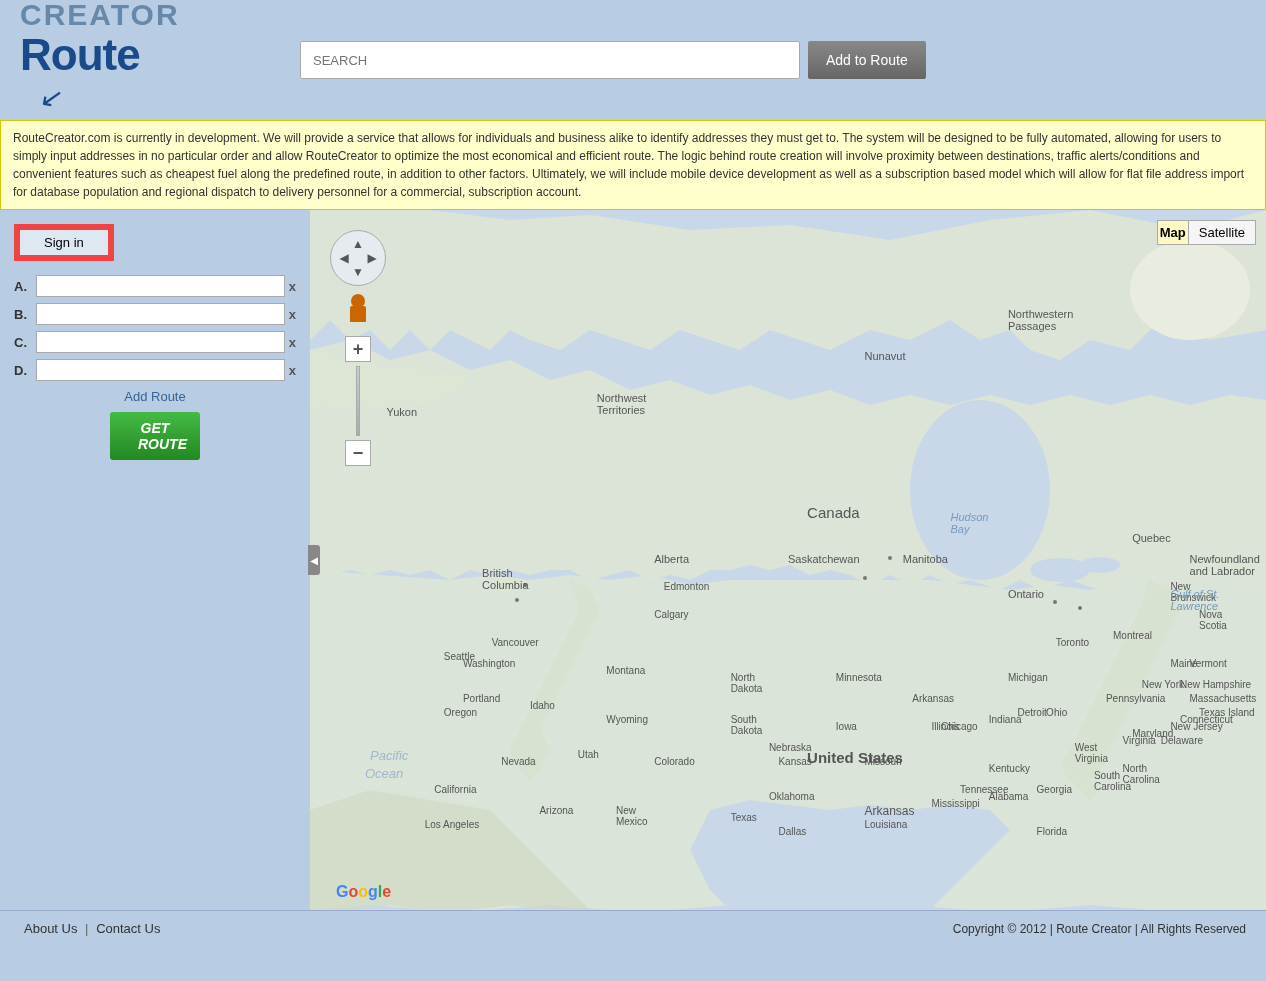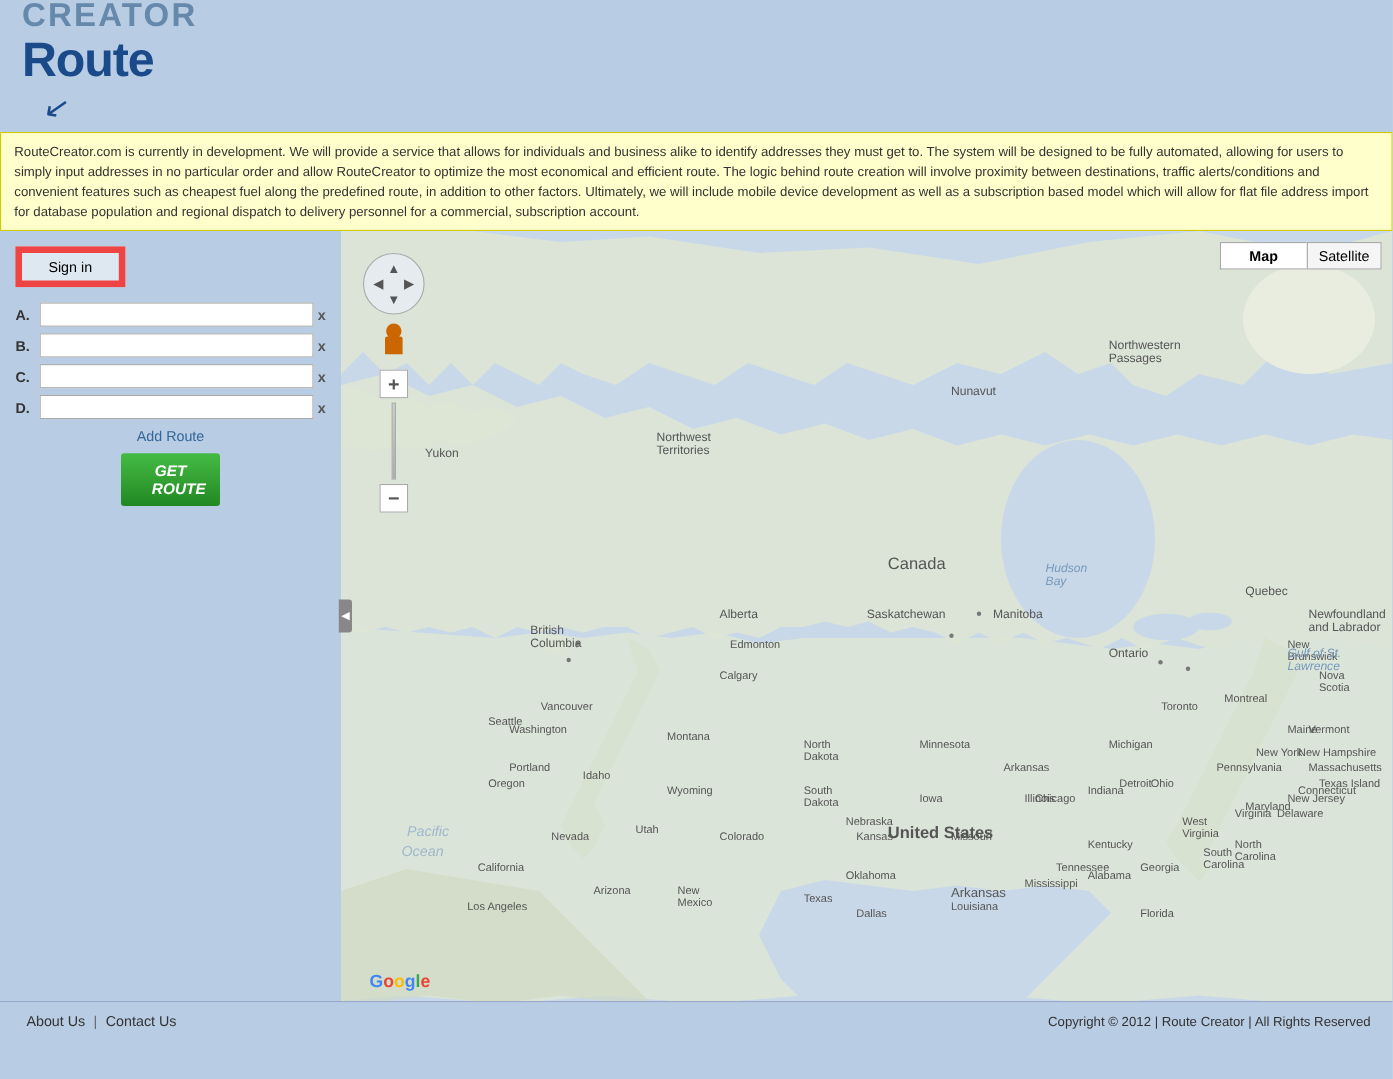--- a/index.html
+++ b/index.html
@@ -224,20 +224,24 @@
       <div style="display:flex; align-items:center; margin-top:-8px;">
         <span style="font-size:30px; font-weight:bold; color:#6688aa; font-family:Arial, sans-serif; letter-spacing:2px;">CREATOR</span>
       </div>
       <div style="display:flex; align-items:baseline;">
         <span style="font-size:44px; font-weight:bold; color:#1a4a8a; font-family:Arial Black, Arial, sans-serif; letter-spacing:-1px;">Route</span>
       </div>
       <div style="margin-top:4px; margin-left:20px;">
         <span style="font-size:28px; color:#1a4a8a; display:inline-block; transform: rotate(10deg);">↙</span>
       </div>
     </div>
+  </div>
+  <div id="search-area">
+    <input type="text" id="search-input" style="width: 500px; height: 38px; border: 1px solid rgb(170, 170, 170); padding: 0px 12px; font-size: 13px; color: rgb(153, 153, 153); background: white; border-radius: 2px;" placeholder="SEARCH">
+    <button id="add-to-route-btn" style="background:linear-gradient(to bottom,#888,#666); color:white; border:none; padding:8px 18px; height:38px; font-size:14px; cursor:pointer; border-radius:2px;">Add to Route</button>
   </div>
 </div>
 
 <div id="banner" style="background:#ffffcc; border-top:1px solid #cccc00; border-bottom:1px solid #cccc00; padding:8px 12px; font-size:12px; color:#333; line-height:1.5;">
   <span>RouteCreator.com is currently in development. We will provide a service that allows for individuals and business alike to identify addresses they must get to. The system will be designed to be fully automated, allowing for users to simply input addresses in no particular order and allow RouteCreator to optimize the most economical and efficient route. The logic behind route creation will involve proximity between destinations, traffic alerts/conditions and convenient features such as cheapest fuel along the predefined route, in addition to other factors. Ultimately, we will include mobile device development as well as a subscription based model which will allow for flat file address import for database population and regional dispatch to delivery personnel for a commercial, subscription account.</span>
 </div>
 
 <div id="main" style="display:flex; height:700px; position:relative;">
 
   <div id="sidebar" style="width:310px; background:#b8cce4; padding:14px 14px 14px 14px; position:relative; flex-shrink:0; z-index:2;">
@@ -439,21 +443,21 @@
       </div>
 
       <div style="width:26px; height:26px; background:white; border:1px solid #aaa; cursor:pointer; font-size:18px; font-weight:bold; color:#555; display:flex; align-items:center; justify-content:center; margin-top:6px;">+</div>
 
       <div style="width:4px; height:70px; background:linear-gradient(to bottom, #ccc, #aaa); border:1px solid #aaa; cursor:pointer;"></div>
 
       <div style="width:26px; height:26px; background:white; border:1px solid #aaa; cursor:pointer; font-size:18px; font-weight:bold; color:#555; display:flex; align-items:center; justify-content:center;">−</div>
     </div>
 
     <div id="map-toggle" style="position:absolute; top:10px; right:10px; display:flex; z-index:5;">
-      <button style="padding:4px 26px; font-size:13px; border:1px solid #aaa; cursor:pointer; background:#ffffff; font-weight:bold; border-right:none;">Map</button>
+      <button style="padding:4px 2px; font-size:13px; border:1px solid #aaa; cursor:pointer; background:#fef9c3; font-weight:bold; border-right:none;">Map</button>
       <button style="padding:4px 10px; font-size:13px; border:1px solid #aaa; cursor:pointer; background:#f5f5f5;">Satellite</button>
     </div>
 
     <div id="google-logo" style="position:absolute; bottom:8px; left:26px; z-index:5;">
       <span style="font-size:16px; font-weight:bold;">
         <span style="color:#4285F4;">G</span><span style="color:#EA4335;">o</span><span style="color:#FBBC05;">o</span><span style="color:#4285F4;">g</span><span style="color:#34A853;">l</span><span style="color:#EA4335;">e</span>
       </span>
     </div>
 
 

